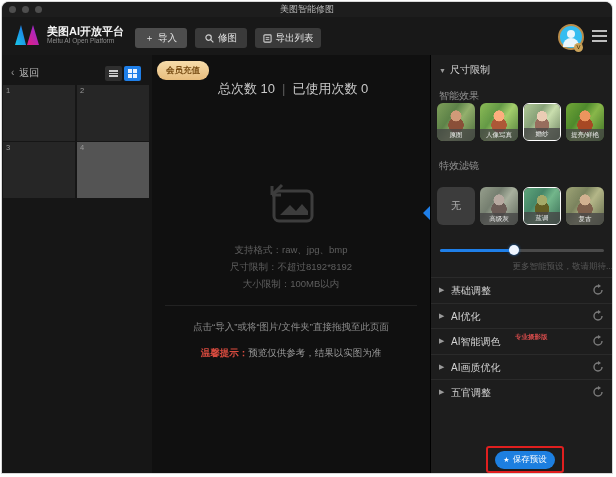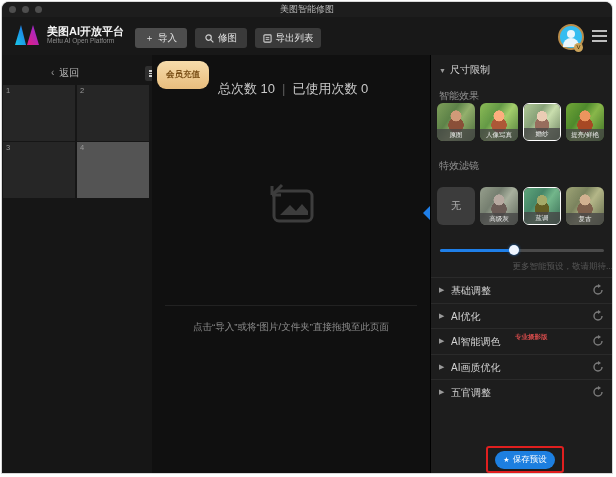--- a/index.html
+++ b/index.html
@@ -26,42 +26,42 @@
   .avatar{position:absolute;left:556px;top:7px;width:26px;height:26px;border-radius:50%;
     background:#35bdf0;border:2px solid #b98c4a;box-sizing:border-box;}
   .avatar .head{position:absolute;left:7px;top:4px;width:8px;height:8px;border-radius:50%;background:#eaf6fb;}
   .avatar .bodyy{position:absolute;left:3px;top:12px;width:16px;height:9px;border-radius:8px 8px 0 0;background:#eaf6fb;}
   .avatar-badge{position:absolute;left:572px;top:26px;width:9px;height:9px;border-radius:50%;
     background:#caa258;font-size:6px;color:#3a2a08;text-align:center;line-height:9px;}
   .hamburger{position:absolute;left:590px;top:13px;width:15px;height:12px;cursor:pointer;}
   .hamburger i{display:block;height:2px;background:#bdbdbd;margin:0 0 3px 0;}
   
   .sidebar{position:absolute;left:0;top:53px;width:150px;height:418px;background:#161616;}
-  .sb-head{position:absolute;left:0;top:4px;width:100%;height:30px;margin-left:40px;}
+  .sb-head{position:absolute;left:0;top:4px;width:100%;height:30px;}
   .back{position:absolute;left:9px;top:7px;font-size:10px;color:#b5b5b5;cursor:pointer;}
   .back .chev{margin-right:5px;color:#9a9a9a;}
   .vtoggle{position:absolute;top:7px;width:17px;height:15px;border-radius:2px;display:flex;
     align-items:center;justify-content:center;cursor:pointer;}
   .vt-list{left:103px;background:#2f2f2f;}
   .vt-grid{left:122px;background:#1f7fe8;}
   .vt-list i{display:block;width:9px;}
   .vt-list i b{display:block;height:1.5px;background:#cfcfcf;margin:1.2px 0;}
   .vt-grid i{display:grid;grid-template-columns:4px 4px;gap:1.5px;}
   .vt-grid i b{width:4px;height:4px;background:#eaf3ff;}
   .grid{position:absolute;left:0;top:30px;width:150px;}
   .cell{position:absolute;width:72px;height:56px;background:#262626;cursor:pointer;}
   .cell.sel{background:#545454;}
   .cell .num{position:absolute;left:3px;top:1px;font-size:7.5px;color:#9a9a9a;}
   .cell .photo{position:absolute;left:8px;top:13px;width:56px;height:36px;border-radius:1px;}
   .group-photo{background:
       repeating-linear-gradient(90deg, rgba(22,24,20,0) 0 2px, rgba(22,24,20,.5) 2px 6px) 0 100%/100% 52% no-repeat,
       linear-gradient(180deg,#98c3e0 0%,#badbе9 0%,#a9cfe3 30%,#97a683 50%,#5d6750 66%,#383b30 82%,#20211b 100%);}
   
   .center{position:absolute;left:150px;top:53px;width:278px;height:418px;background:#101010;}
-  .pill{position:absolute;left:5px;top:6px;width:52px;height:28px;border-radius:9px;
+  .pill{position:absolute;left:5px;top:6px;width:52px;height:19px;border-radius:9px;
     background:linear-gradient(180deg,#f6dcab,#e8bd7d);color:#7a4f16;font-size:8.5px;font-weight:bold;
     display:flex;align-items:center;justify-content:center;cursor:pointer;}
   .usage{position:absolute;left:66px;top:25px;font-size:13px;color:#c9c9c9;}
   .usage .sep{color:#5c5c5c;margin:0 7px;}
   .ph-icon{position:absolute;left:116px;top:128px;}
   .sup{position:absolute;left:0;top:186px;width:100%;text-align:center;font-size:9.5px;color:#5f5f5f;line-height:17px;}
   .cdivider{position:absolute;left:13px;top:250px;width:252px;height:1px;background:#222;}
   .drophint{position:absolute;left:0;top:266px;width:100%;text-align:center;font-size:9.5px;color:#8d8d8d;}
   .tipline{position:absolute;left:0;top:292px;width:100%;text-align:center;font-size:9.5px;color:#9a9a9a;}
   .tipline .red{color:#d84b3f;font-weight:bold;}
@@ -216,22 +216,30 @@
   <div class="center">
     <div class="pill">会员充值</div>
     <div class="usage">
       <span>总次数 10</span><span class="sep">|</span><span>已使用次数 0</span>
     </div>
     <svg class="ph-icon" width="46" height="42" viewBox="0 0 46 42">
       <rect x="6" y="8" width="38" height="30" rx="5" fill="none" stroke="#3d3d3d" stroke-width="3"></rect>
       <path d="M12 32 L22 22 L28 28 L34 21 L40 28 L40 32 Z" fill="#3d3d3d"></path>
       <path d="M4 2 L13 2 M13 2 L13 11 M13 2 L3 12" stroke="#3d3d3d" stroke-width="3" fill="none" transform="rotate(180 8.5 7)"></path>
     </svg>
+    <div class="sup">
+      <div>支持格式：raw、jpg、bmp</div>
+      <div>尺寸限制：不超过8192*8192</div>
+      <div>大小限制：100MB以内</div>
+    </div>
     <div class="cdivider"></div>
     <div class="drophint">点击“导入”或将“图片/文件夹”直接拖拽至此页面</div>
+    <div class="tipline">
+      <span class="red">温馨提示：</span><span>预览仅供参考，结果以实图为准</span>
+    </div>
     <div class="collapse"></div>
   </div>
 
   <div class="panel">
     <div class="p-title">
       <span class="car">▼</span><span>尺寸限制</span>
     </div>
     <div class="p-label" style="top:34px;">智能效果</div>
 
     <div class="tile" style="left:6px;top:48px;">

